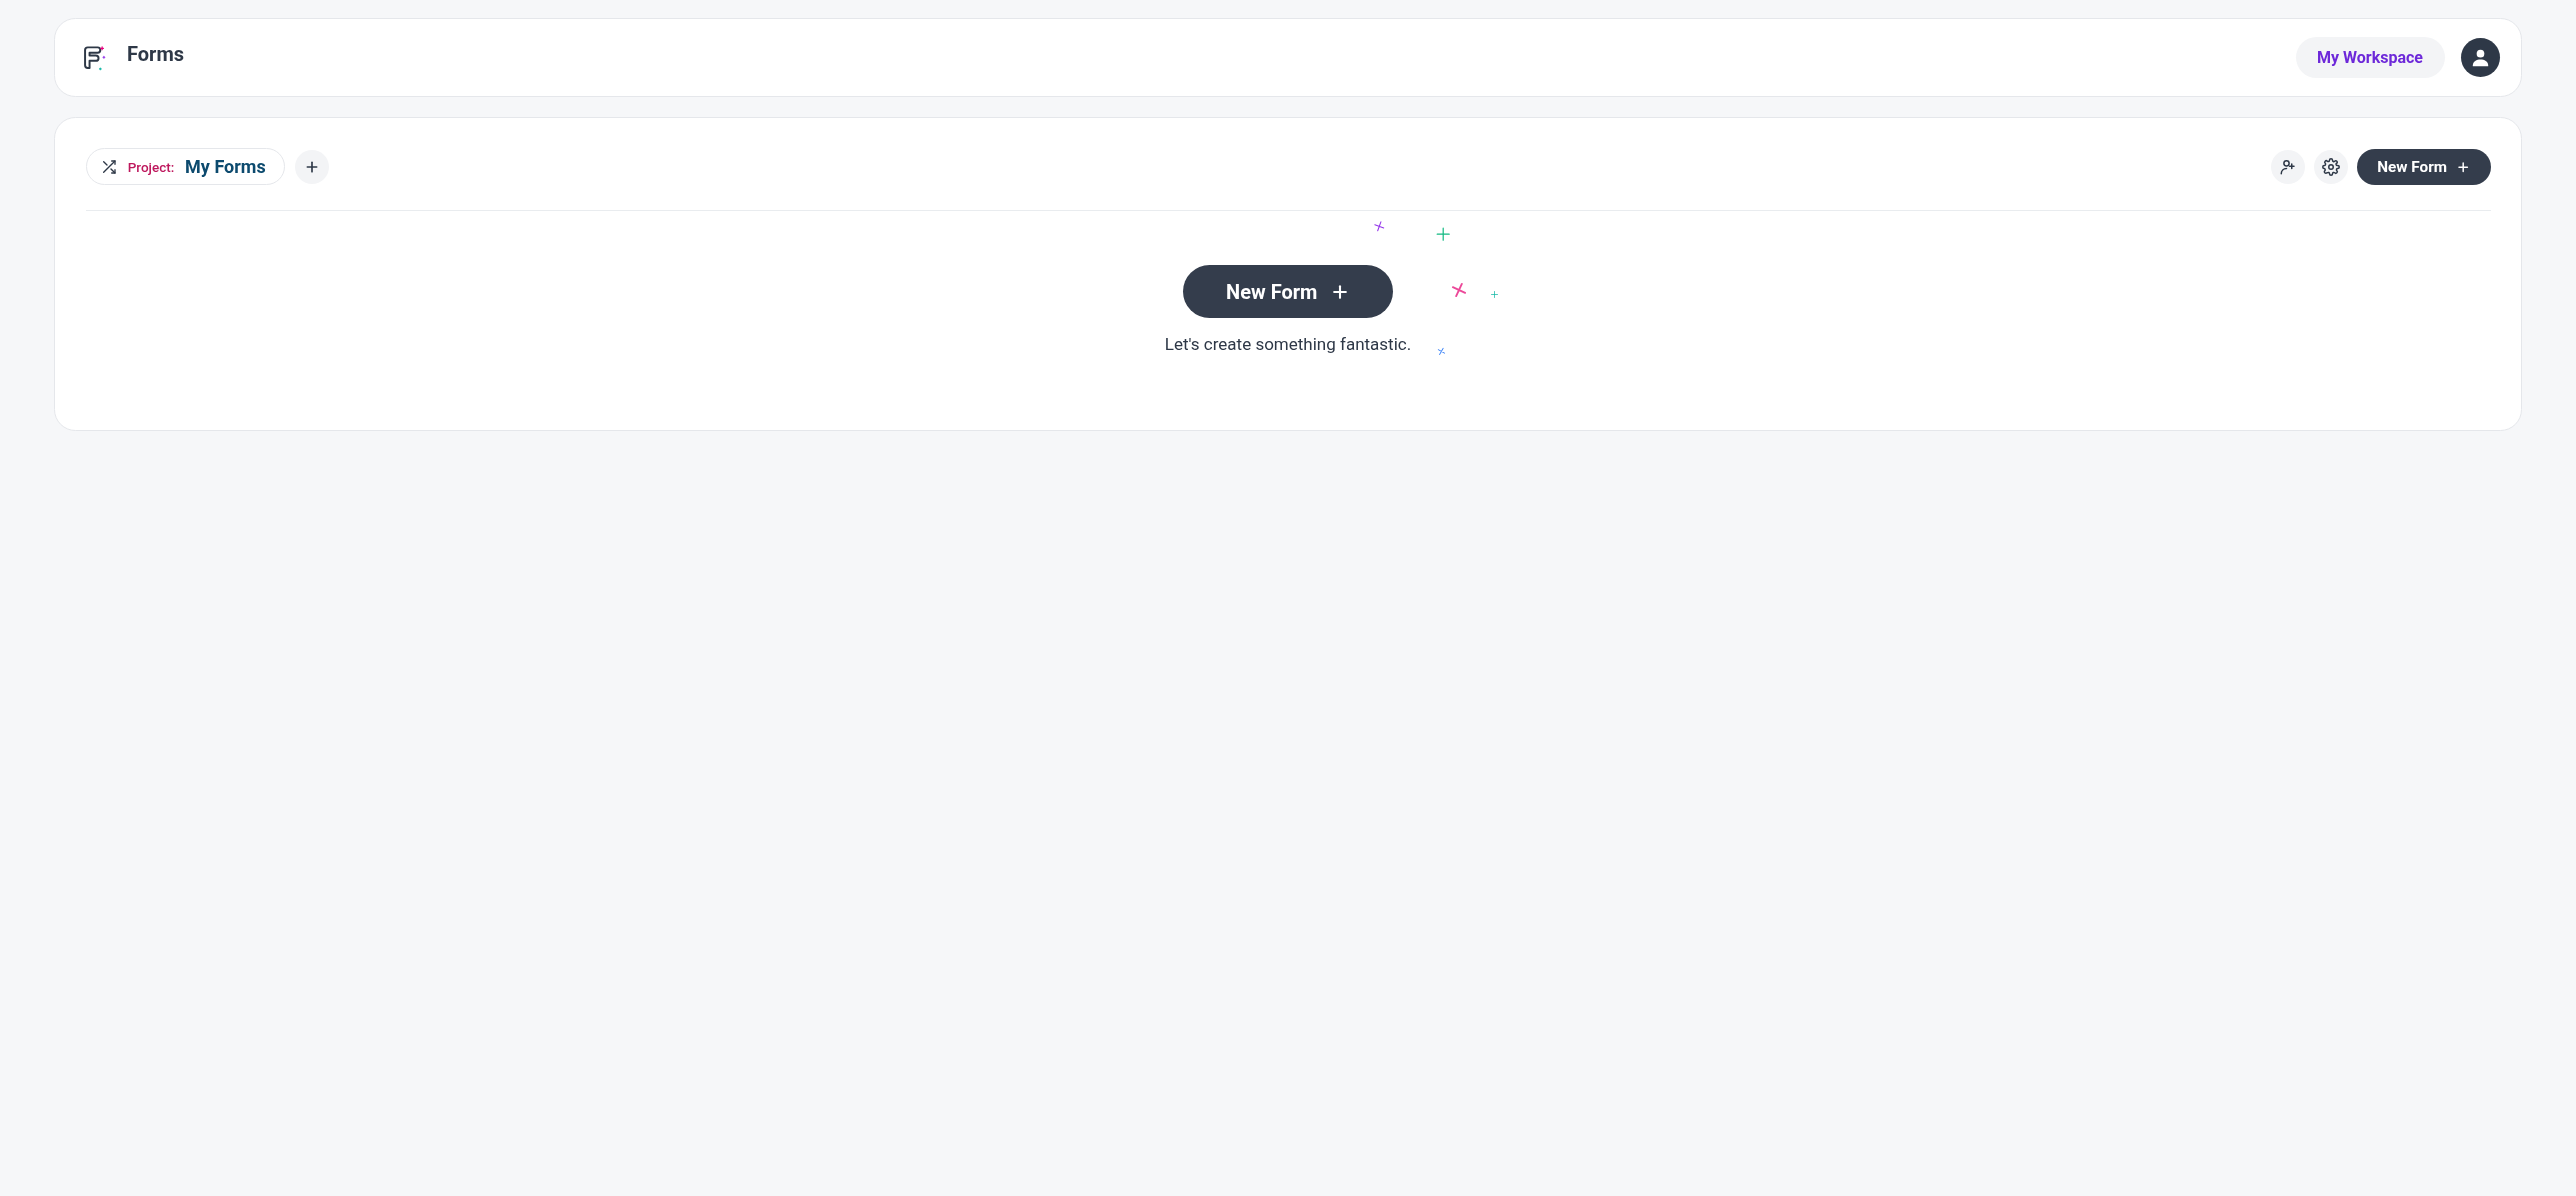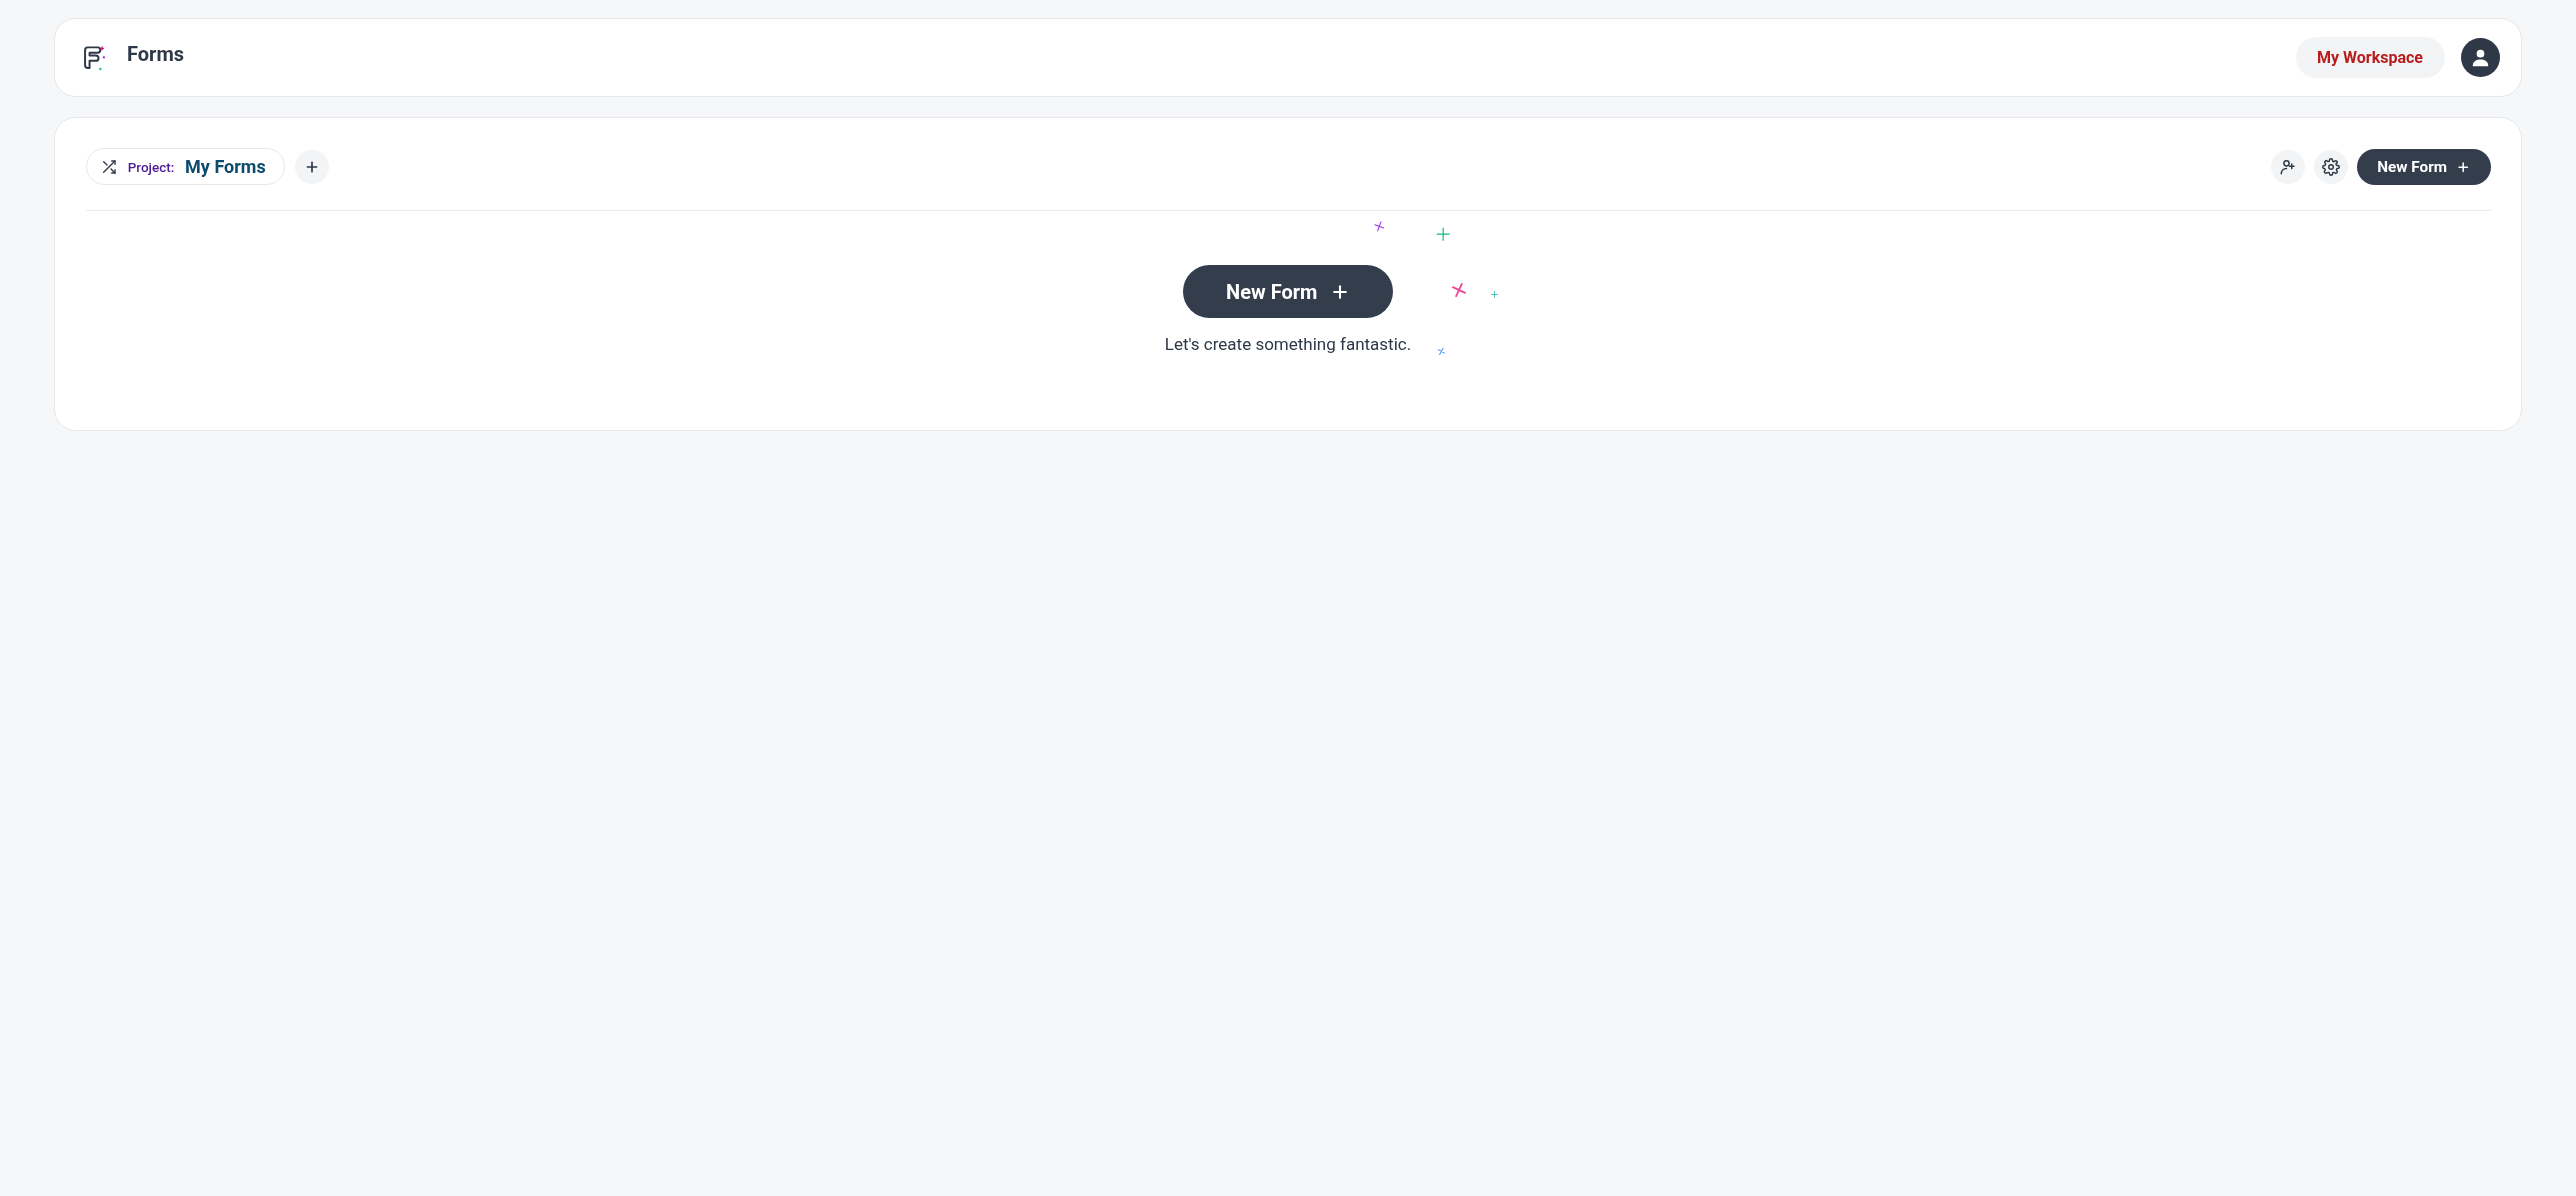--- a/index.html
+++ b/index.html
@@ -44,21 +44,21 @@
       display: flex;
       align-items: center;
       gap: 16px;
     }
     .workspace-pill {
       background: #f3f4f6;
       border-radius: 896px;
       padding: 10.8px 21.5px;
       font-size: 16px;
       font-weight: 700;
-      color: #b91c1c;
+      color: #6d28d9;
       cursor: pointer;
     }
     .avatar {
       width: 39px;
       height: 39px;
       border-radius: 50%;
       background: #2e3847;
       display: flex;
       align-items: center;
       justify-content: center;
@@ -88,21 +88,21 @@
       display: flex;
       align-items: center;
       gap: 10.8px;
       border: 0.9px solid #e5e7eb;
       border-radius: 896px;
       padding: 7.2px 18px 7.2px 14.4px;
       cursor: pointer;
     }
     .project-label {
       font-size: 13.5px;
-      color: #4c1d95;
+      color: #be185d;
       font-weight: 500;
     }
     .project-name {
       font-size: 18px;
       font-weight: 700;
       color: #0c4a6e;
     }
     .circle-btn {
       width: 34px;
       height: 34px;

